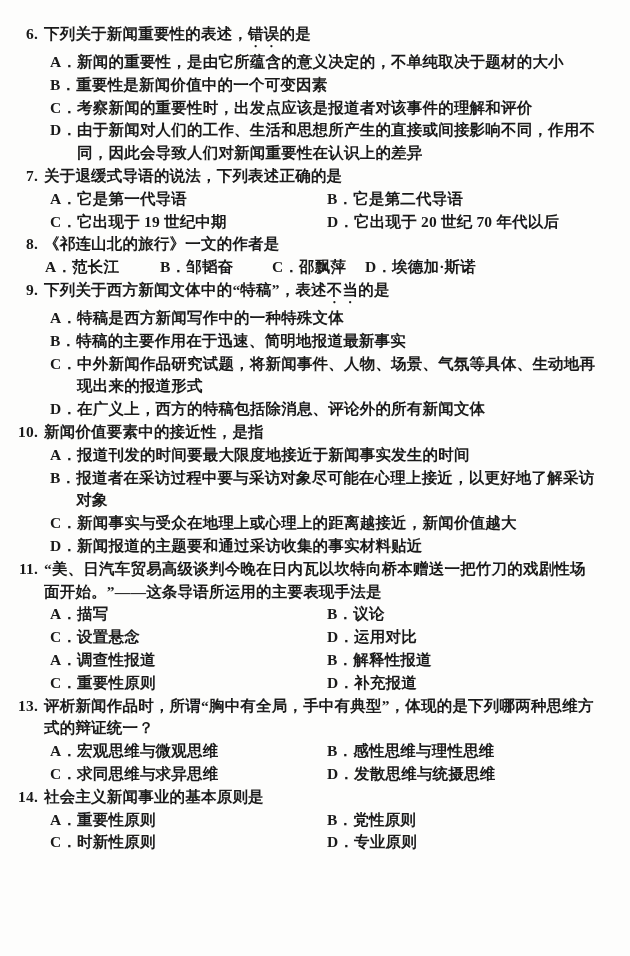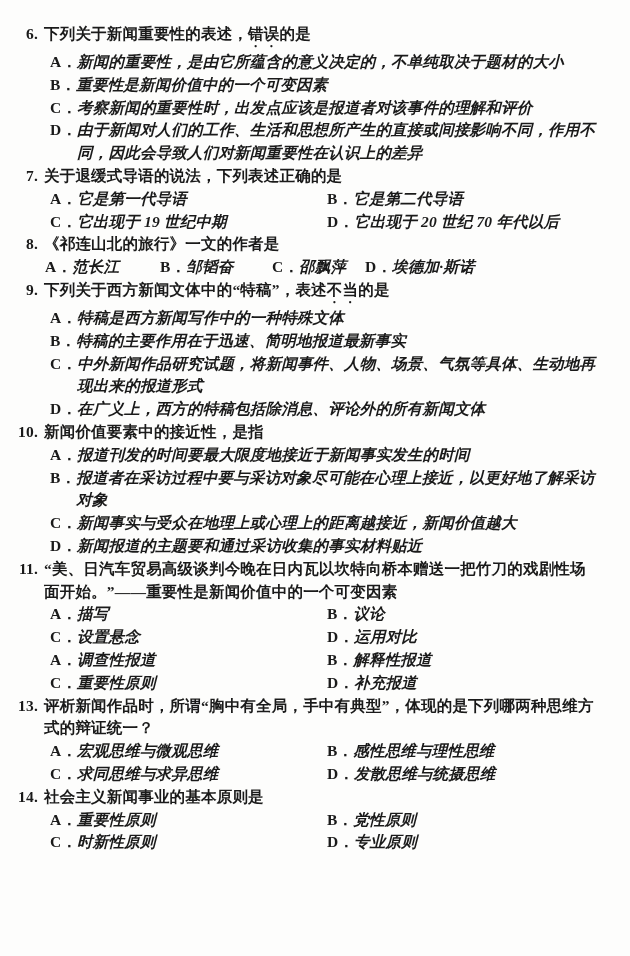--- a/index.html
+++ b/index.html
@@ -40,21 +40,21 @@
   }
   .em {
     -webkit-text-emphasis: filled dot;
     -webkit-text-emphasis-position: under right;
     text-emphasis: filled dot;
     text-emphasis-position: under right;
   }
   .options { margin-left: 50px; padding-right: 26px; }
   .opt { display: flex; align-items: baseline; }
   .opt-label { white-space: nowrap; }
-  .opt-text { flex: 1 1 auto; font-style: italic; }
+  .opt-text { flex: 1 1 auto; }
   .options.grid2 {
     display: grid;
     grid-template-columns: 277px 1fr;
     column-gap: 0;
   }
   .options.row4 {
     display: flex;
     margin-left: 45px;
   }
   .options.row4 .opt { flex: 0 0 auto; }
@@ -198,21 +198,21 @@
       <div class="opt">
         <span class="opt-label">D．</span>
         <span class="opt-text">新闻报道的主题要和通过采访收集的事实材料贴近</span>
       </div>
     </div>
   </section>
 
   <section class="question">
     <div class="stem">
       <span class="qnum">11.</span>
-      <p class="stem-text"><span>“美、日汽车贸易高级谈判今晚在日内瓦以坎特向桥本赠送一把竹刀的戏剧性场面开始。”——重要性是新闻价值中的一个可变因素</span></p>
+      <p class="stem-text"><span>“美、日汽车贸易高级谈判今晚在日内瓦以坎特向桥本赠送一把竹刀的戏剧性场面开始。”——这条导语所运用的主要表现手法是</span></p>
     </div>
     <div class="options grid2">
       <div class="opt">
         <span class="opt-label">A．</span>
         <span class="opt-text">描写</span>
       </div>
       <div class="opt">
         <span class="opt-label">B．</span>
         <span class="opt-text">议论</span>
       </div>

